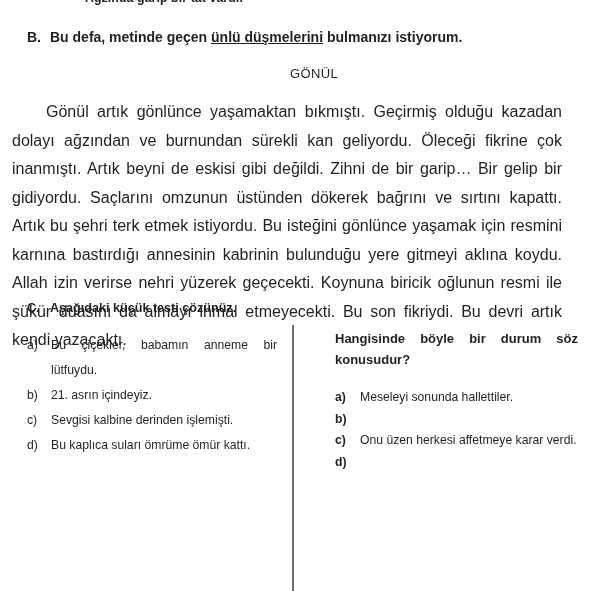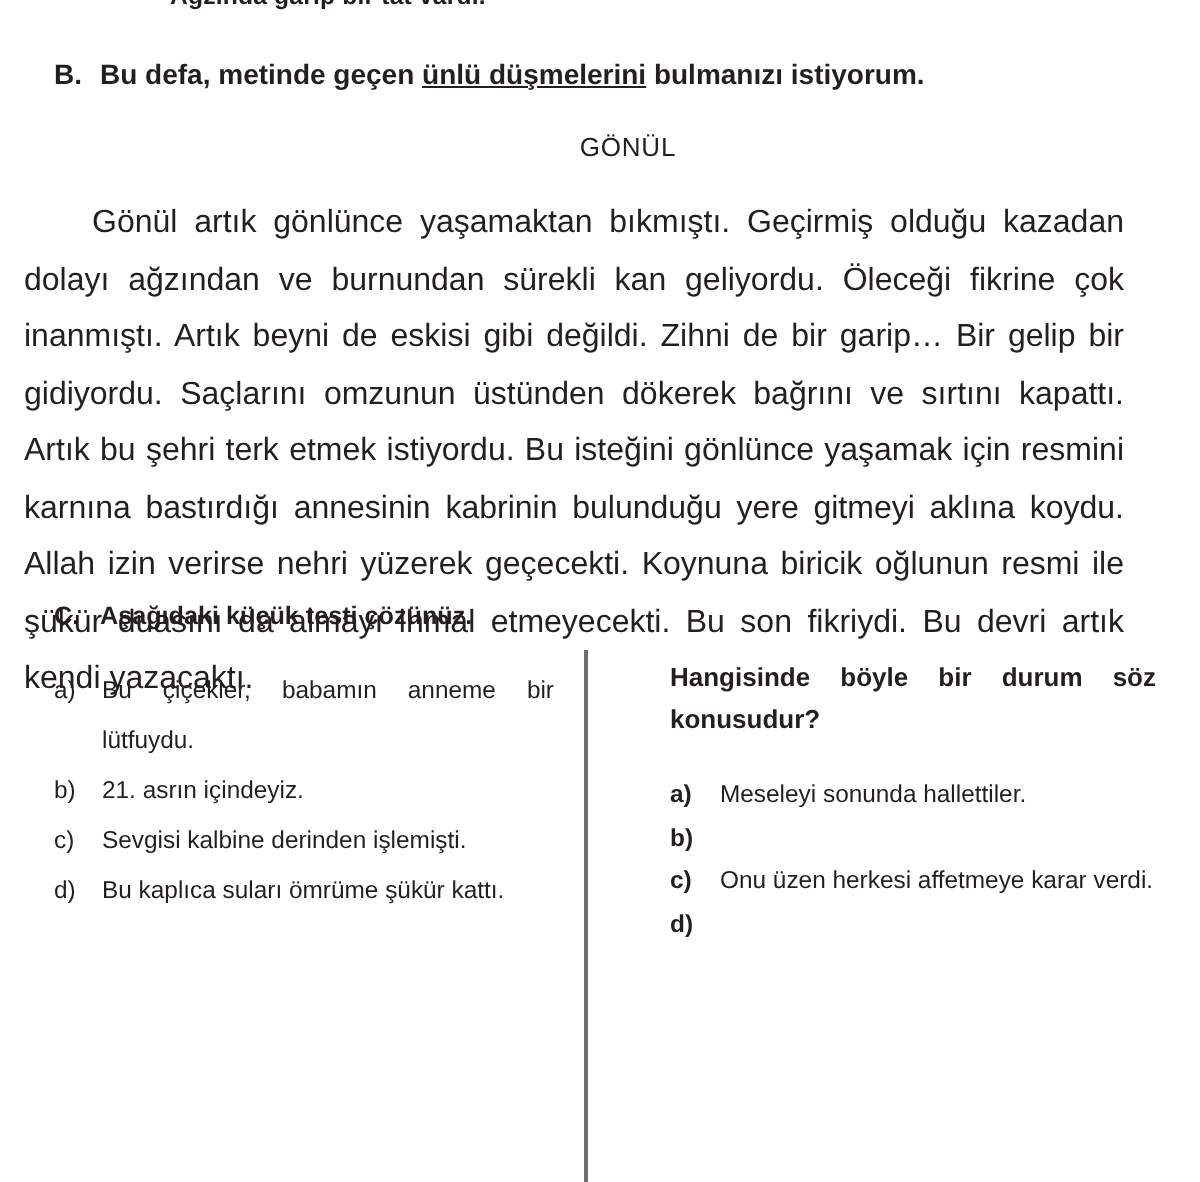--- a/index.html
+++ b/index.html
@@ -218,21 +218,21 @@
       <li class="opt-left">
         <span class="opt-letter">b)</span>
         <span class="opt-text">21. asrın içindeyiz.</span>
       </li>
       <li class="opt-left">
         <span class="opt-letter">c)</span>
         <span class="opt-text">Sevgisi kalbine derinden işlemişti.</span>
       </li>
       <li class="opt-left">
         <span class="opt-letter">d)</span>
-        <span class="opt-text"> Bu kaplıca suları ömrüme şükür kattı.</span>
+        <span class="opt-text"> Bu kaplıca suları ömrüme ömür kattı.</span>
       </li>
     </ul>
   </div>
 
   <div class="col-right">
     <p class="q-prompt-right">Hangisinde böyle bir durum söz konusudur?</p>
     <ul class="opt-list-right">
       <li class="opt-right">
         <span class="opt-letter">a)</span>
         <span class="opt-text">Meseleyi sonunda hallettiler.</span>

